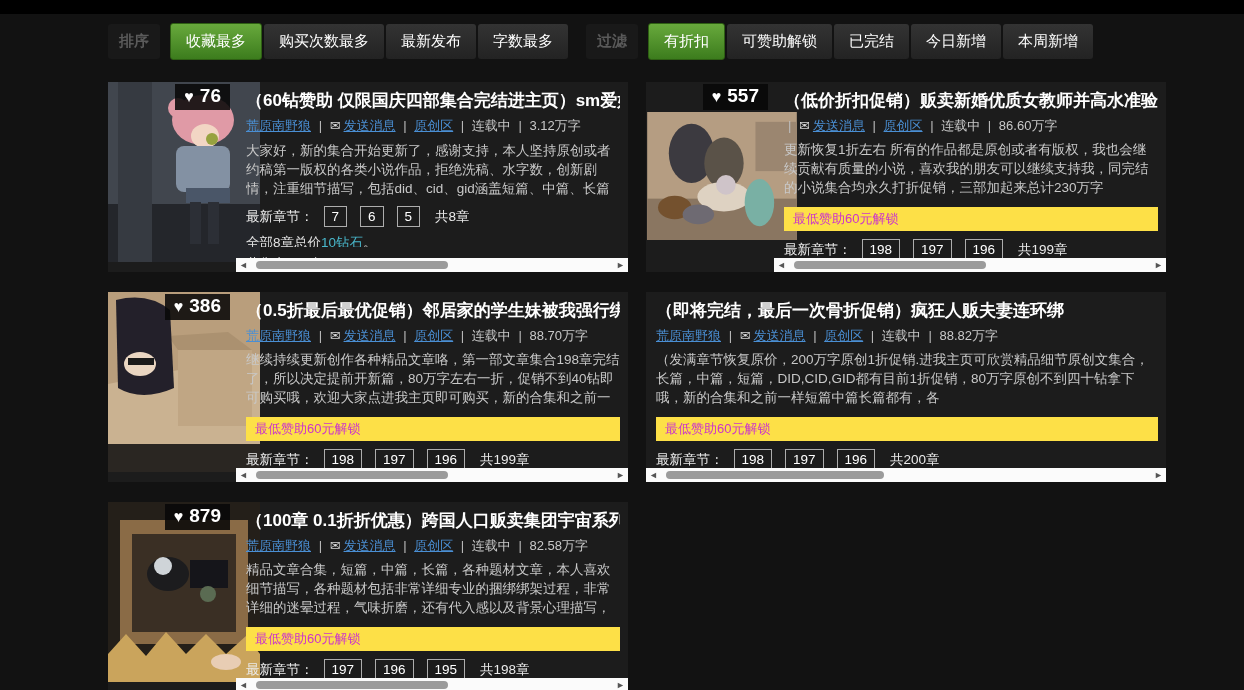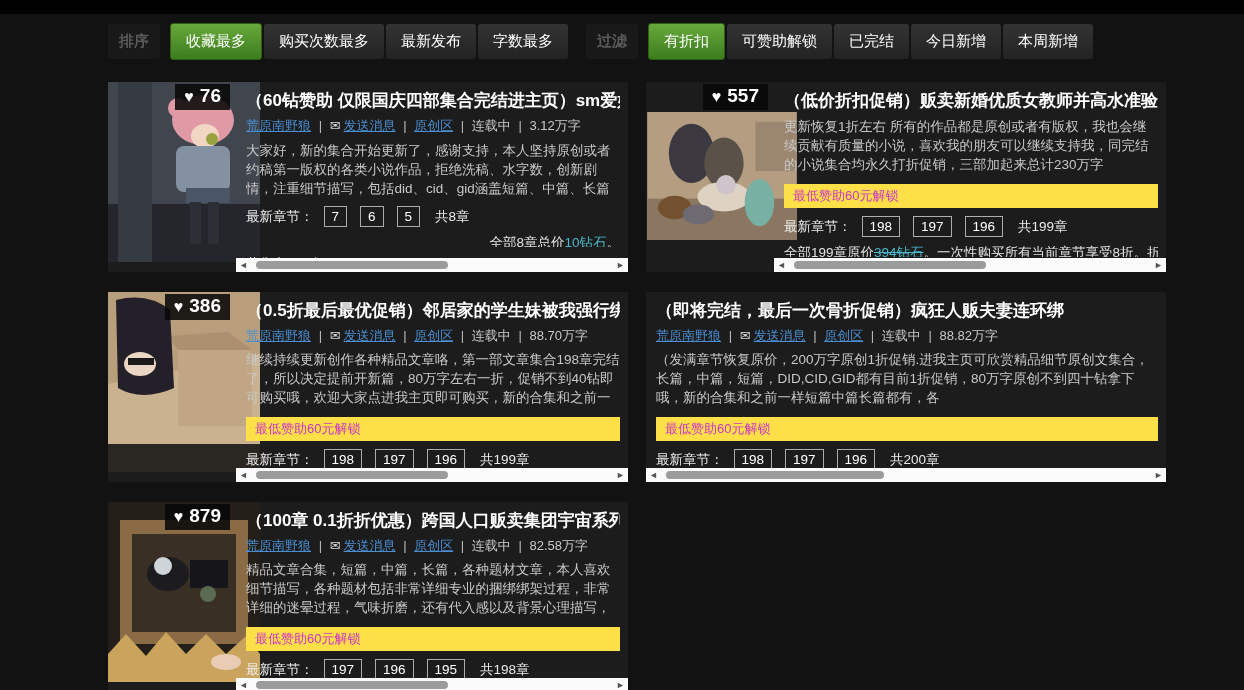--- a/index.html
+++ b/index.html
@@ -28,21 +28,21 @@
   .meta { margin-top:5px; font-size:13px; color:#c9c9c9; white-space:nowrap; overflow:hidden; }
   .meta .sep { color:#bdbdbd; padding:0 4px; }
   .lnk { color:#4a8fd4; text-decoration:underline; cursor:pointer; }
   .env { color:#d8d8d8; font-size:13px; margin-right:3px; }
   .desc { margin-top:5px; font-size:13.5px; line-height:19px; color:#c8c8c8; height:57px; overflow:hidden; }
   .unlock { margin-top:10px; background:#fde047; color:#cc33cc; font-size:13px; padding:3px 9px; cursor:pointer; }
   .chapters { margin-top:8px; display:flex; align-items:center; font-size:13.5px; color:#eaeaea;text-align:center; }
   .clabel { margin-right:10px; }
   .chip { border:1px solid #adadad; color:#fff; padding:2px 7px; margin-right:13px; font-size:13.5px; cursor:pointer; }
   .ctotal { margin-left:2px; }
-  .price { margin-top:7px; font-size:13.5px; color:#e2e2e2; height:13px; overflow:hidden; white-space:nowrap;text-align:right; }
+  .price { margin-top:7px; font-size:13.5px; color:#e2e2e2; height:13px; overflow:hidden; white-space:nowrap; }
   .lnk2 { color:#49b8cc; cursor:pointer; }
   .lnk2.strike { text-decoration:line-through; }
   .sold { margin-top:8px; font-size:13.5px; color:#e2e2e2; }
   .no-unlock .desc { margin-top:6px; }
 
   .hscroll { position:absolute; left:0; right:0; bottom:0; height:14px; background:#fbfbfb; display:flex; align-items:center; cursor:pointer; }
   .hthumb { height:8px; width:49%; margin-left:20px; background:#9b9b9b; border-radius:4px; }
   .arr { position:absolute; font-size:9px; color:#555; top:2px; }
   .arr.left { left:3px; }
   .arr.right { right:3px; }
@@ -131,20 +131,31 @@
         <ellipse cx="78" cy="86" rx="27" ry="15" fill="#ded2c2"></ellipse>
           <circle cx="80" cy="74" r="10" fill="#cfc4c9"></circle>
         <ellipse cx="114" cy="92" rx="15" ry="24" fill="#79b0a4"></ellipse>
         <ellipse cx="28" cy="97" rx="17" ry="12" fill="#74512e"></ellipse>
           <ellipse cx="52" cy="104" rx="16" ry="10" fill="#6e6a72"></ellipse>
       </svg>
       <div class="badge"><span class="heart">♥</span><span>557</span></div>
     </div>
     <div class="content">
       <div class="title">（低价折扣促销）贩卖新婚优质女教师并高水准验货调教</div>
+      <div class="meta">
+        
+        <span class="sep">|</span>
+        <span class="env">✉</span><span class="lnk">发送消息</span>
+        <span class="sep">|</span>
+        <span class="lnk">原创区</span>
+        <span class="sep">|</span>
+        <span>连载中</span>
+        <span class="sep">|</span>
+        <span>86.60万字</span>
+      </div>
       <div class="desc">更新恢复1折左右 所有的作品都是原创或者有版权，我也会继续贡献有质量的小说，喜欢我的朋友可以继续支持我，同完结的小说集合均永久打折促销，三部加起来总计230万字</div>
       <div class="unlock">最低赞助60元解锁</div>
       <div class="chapters">
         <span class="clabel">最新章节：</span>
         <span class="chip">198</span>
         <span class="chip">197</span>
         <span class="chip">196</span>
         <span class="ctotal">共199章</span>
       </div>
       <div class="price">

